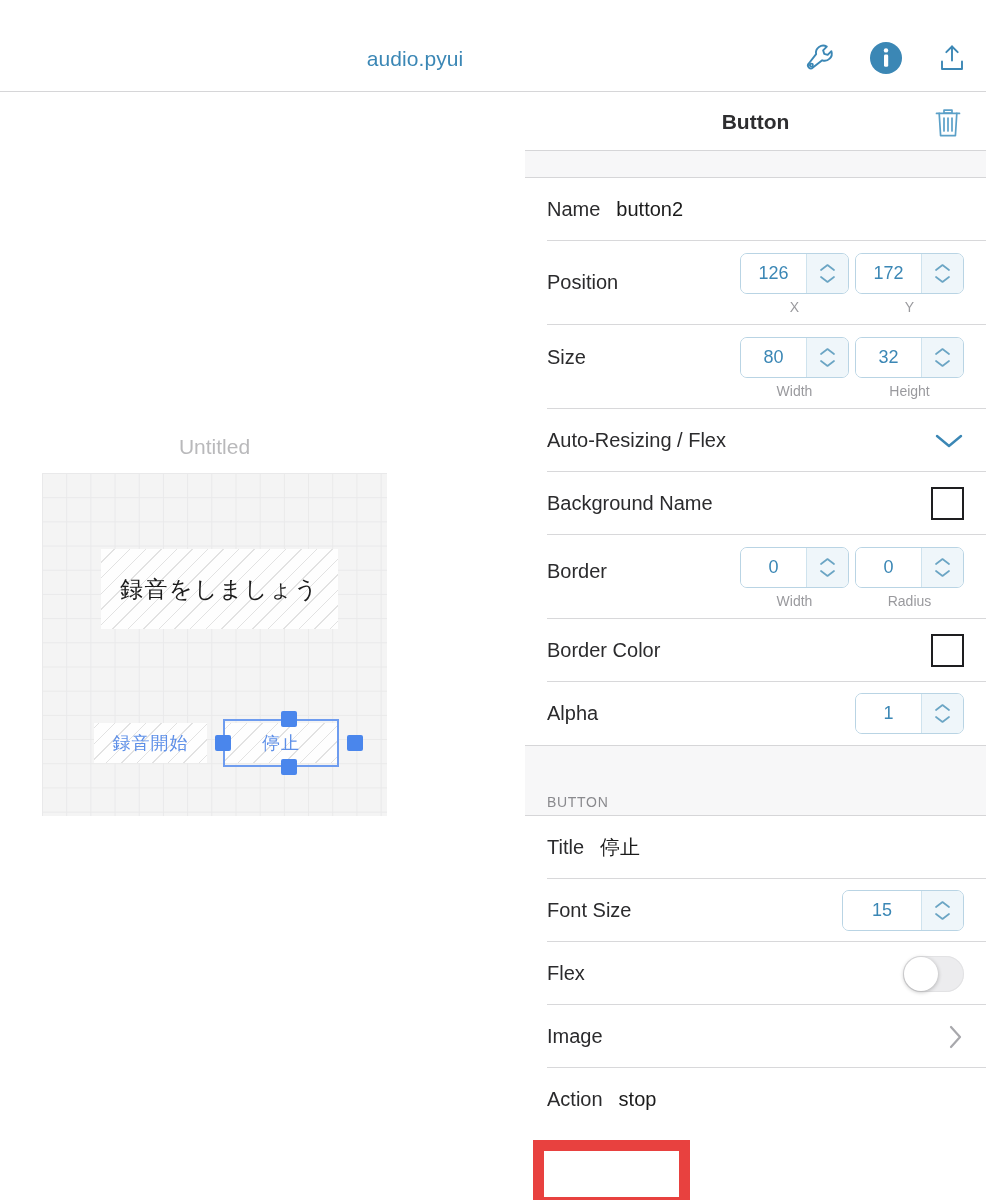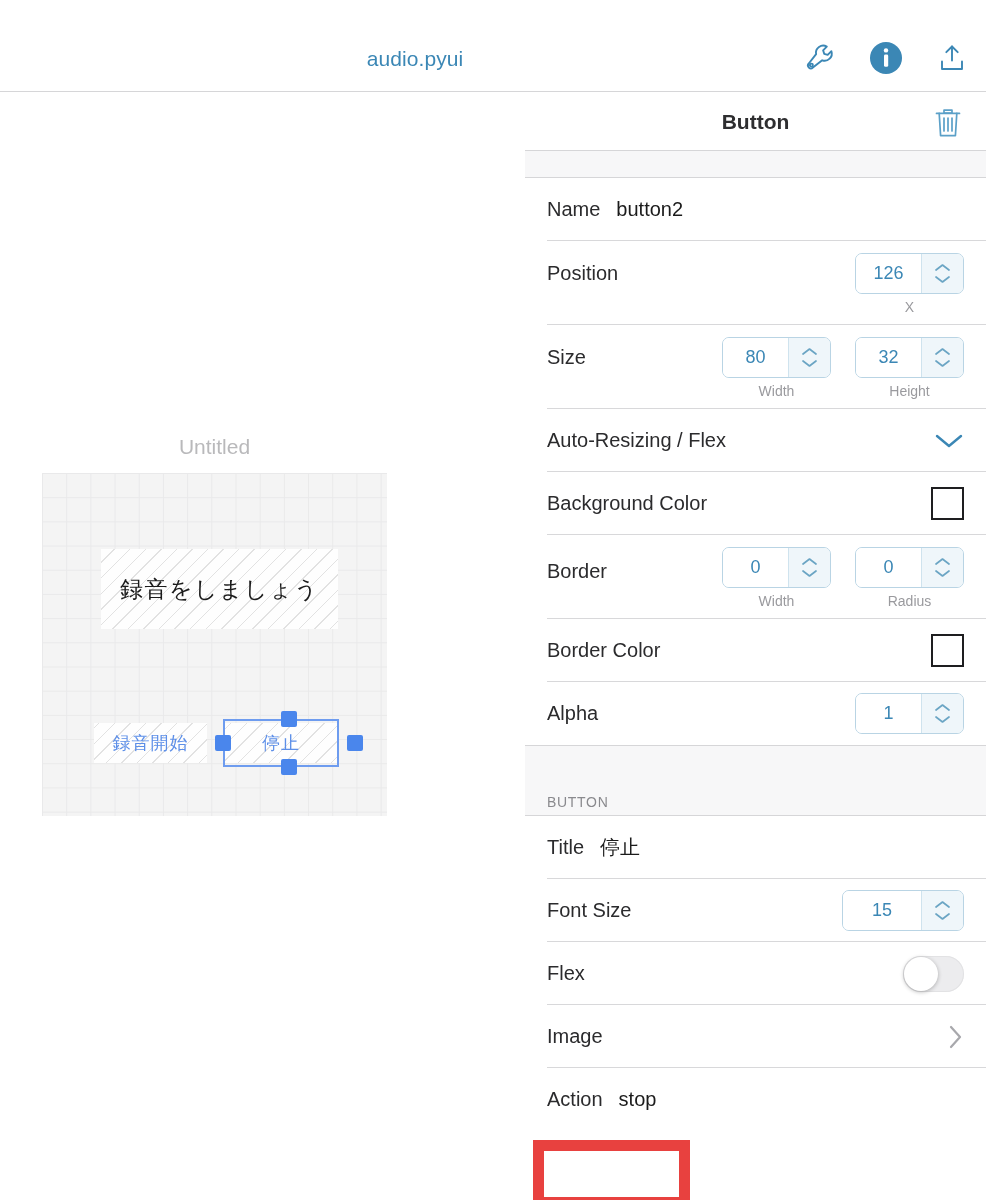--- a/index.html
+++ b/index.html
@@ -121,21 +121,21 @@
   }
   .row::after {
     content: ""; position: absolute; left: 22px; right: 0; bottom: 0;
     height: 1px; background: #d8d8da;
   }
   .row.no-rule::after { display: none; }
   .row-label { font-size: 20px; color: #2b2b2d; }
   .row-value { font-size: 20px; color: #1b1b1b; margin-left: 16px; }
   .spacer { flex: 1; }
 
-  .stepper-group { display: flex; gap: 24px; align-items: flex-start; }
+  .stepper-group { display: flex; gap: 6px; align-items: flex-start; }
   .stepper-wrap { width: 109px; }
   .stepper {
     display: flex; height: 41px;
     border: 1px solid #b9d4e4; border-radius: 7px; overflow: hidden;
     background: #ffffff;
   }
   .stepper-val {
     flex: 1; display: flex; align-items: center; justify-content: center;
     font-size: 18px; color: #3b87b5; background: #ffffff;
   }
@@ -255,36 +255,50 @@
     <div class="section-band">
       <span></span>
     </div>
 
     <div class="row">
       <span class="row-label">Name</span>
       <span class="row-value">button2</span>
     </div>
 
     <div class="row" style="min-height:84px;align-items:flex-start;padding-top:12px;">
-      <span class="row-label" style="margin-top:9px;">Position</span>
+      <span class="row-label" style="margin-top:18px;">Position</span>
       <span class="spacer"></span>
       <div class="stepper-group">
         <div class="stepper-wrap">
           <div class="stepper">
             <div class="stepper-val">126</div>
             <div class="stepper-arrows">
               <svg width="17" height="9" viewBox="0 0 17 9">
                   <path d="M2 7 8.5 2 15 7" fill="none" stroke="#6ba5c4" stroke-width="1.7" stroke-linecap="round" stroke-linejoin="round"></path>
                 </svg>
               <svg width="17" height="9" viewBox="0 0 17 9">
                   <path d="M2 2 8.5 7 15 2" fill="none" stroke="#6ba5c4" stroke-width="1.7" stroke-linecap="round" stroke-linejoin="round"></path>
                 </svg>
             </div>
           </div>
           <div class="stepper-cap">X</div>
+        </div>
+        <div class="stepper-wrap">
+          <div class="stepper">
+            <div class="stepper-val">172</div>
+            <div class="stepper-arrows">
+              <svg width="17" height="9" viewBox="0 0 17 9">
+                  <path d="M2 7 8.5 2 15 7" fill="none" stroke="#6ba5c4" stroke-width="1.7" stroke-linecap="round" stroke-linejoin="round"></path>
+                </svg>
+              <svg width="17" height="9" viewBox="0 0 17 9">
+                  <path d="M2 2 8.5 7 15 2" fill="none" stroke="#6ba5c4" stroke-width="1.7" stroke-linecap="round" stroke-linejoin="round"></path>
+                </svg>
+            </div>
+          </div>
+          <div class="stepper-cap">Y</div>
         </div>
       </div>
     </div>
 
     <div class="row" style="min-height:84px;align-items:flex-start;padding-top:12px;">
       <span class="row-label" style="margin-top:9px;">Size</span>
       <span class="spacer"></span>
       <div class="stepper-group">
         <div class="stepper-wrap">
           <div class="stepper">
@@ -321,21 +335,21 @@
       <span class="row-label">Auto-Resizing / Flex</span>
       <span class="spacer"></span>
       <span class="chev-down">
         <svg width="30" height="18" viewBox="0 0 30 18">
             <path d="M3 4 15 14 27 4" fill="none" stroke="#3b87b5" stroke-width="2.4" stroke-linecap="round" stroke-linejoin="round"></path>
           </svg>
       </span>
     </div>
 
     <div class="row">
-      <span class="row-label">Background Color</span>
+      <span class="row-label">Background Name</span>
       <span class="spacer"></span>
       <span class="color-swatch"></span>
     </div>
 
 
     <div class="row" style="min-height:84px;align-items:flex-start;padding-top:12px;">
       <span class="row-label" style="margin-top:13px;">Border</span>
       <span class="spacer"></span>
       <div class="stepper-group">
         <div class="stepper-wrap">

